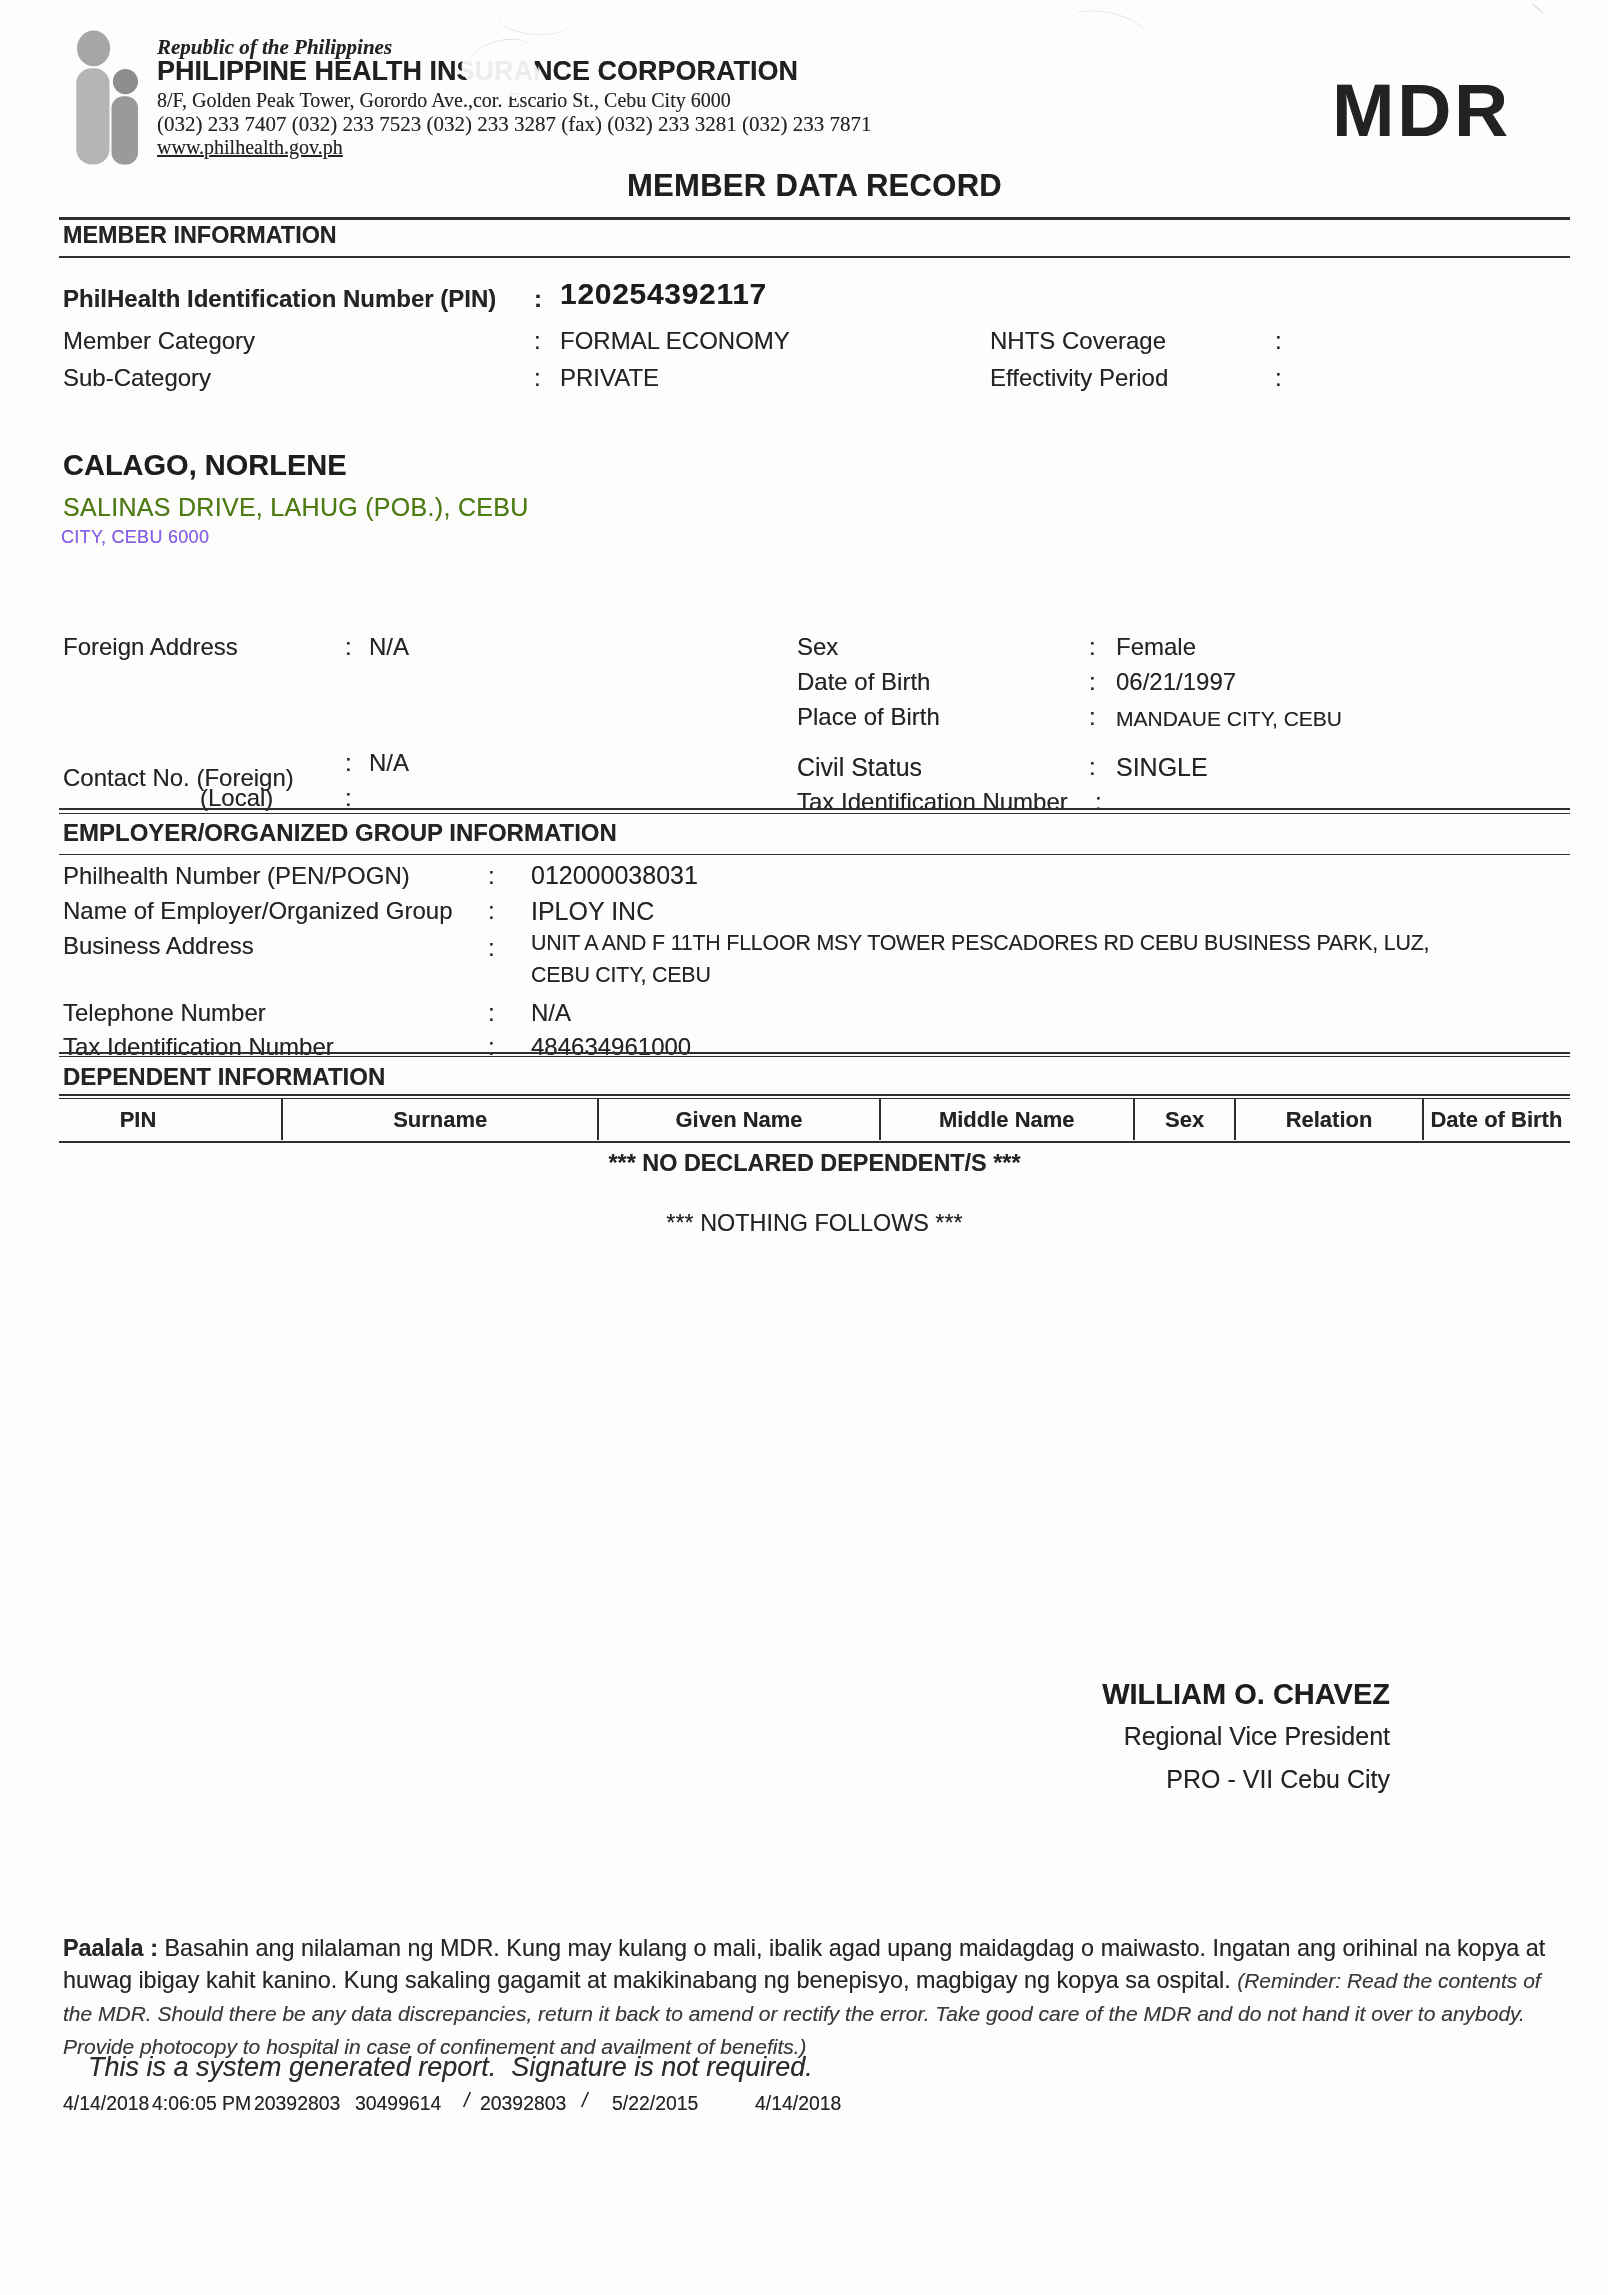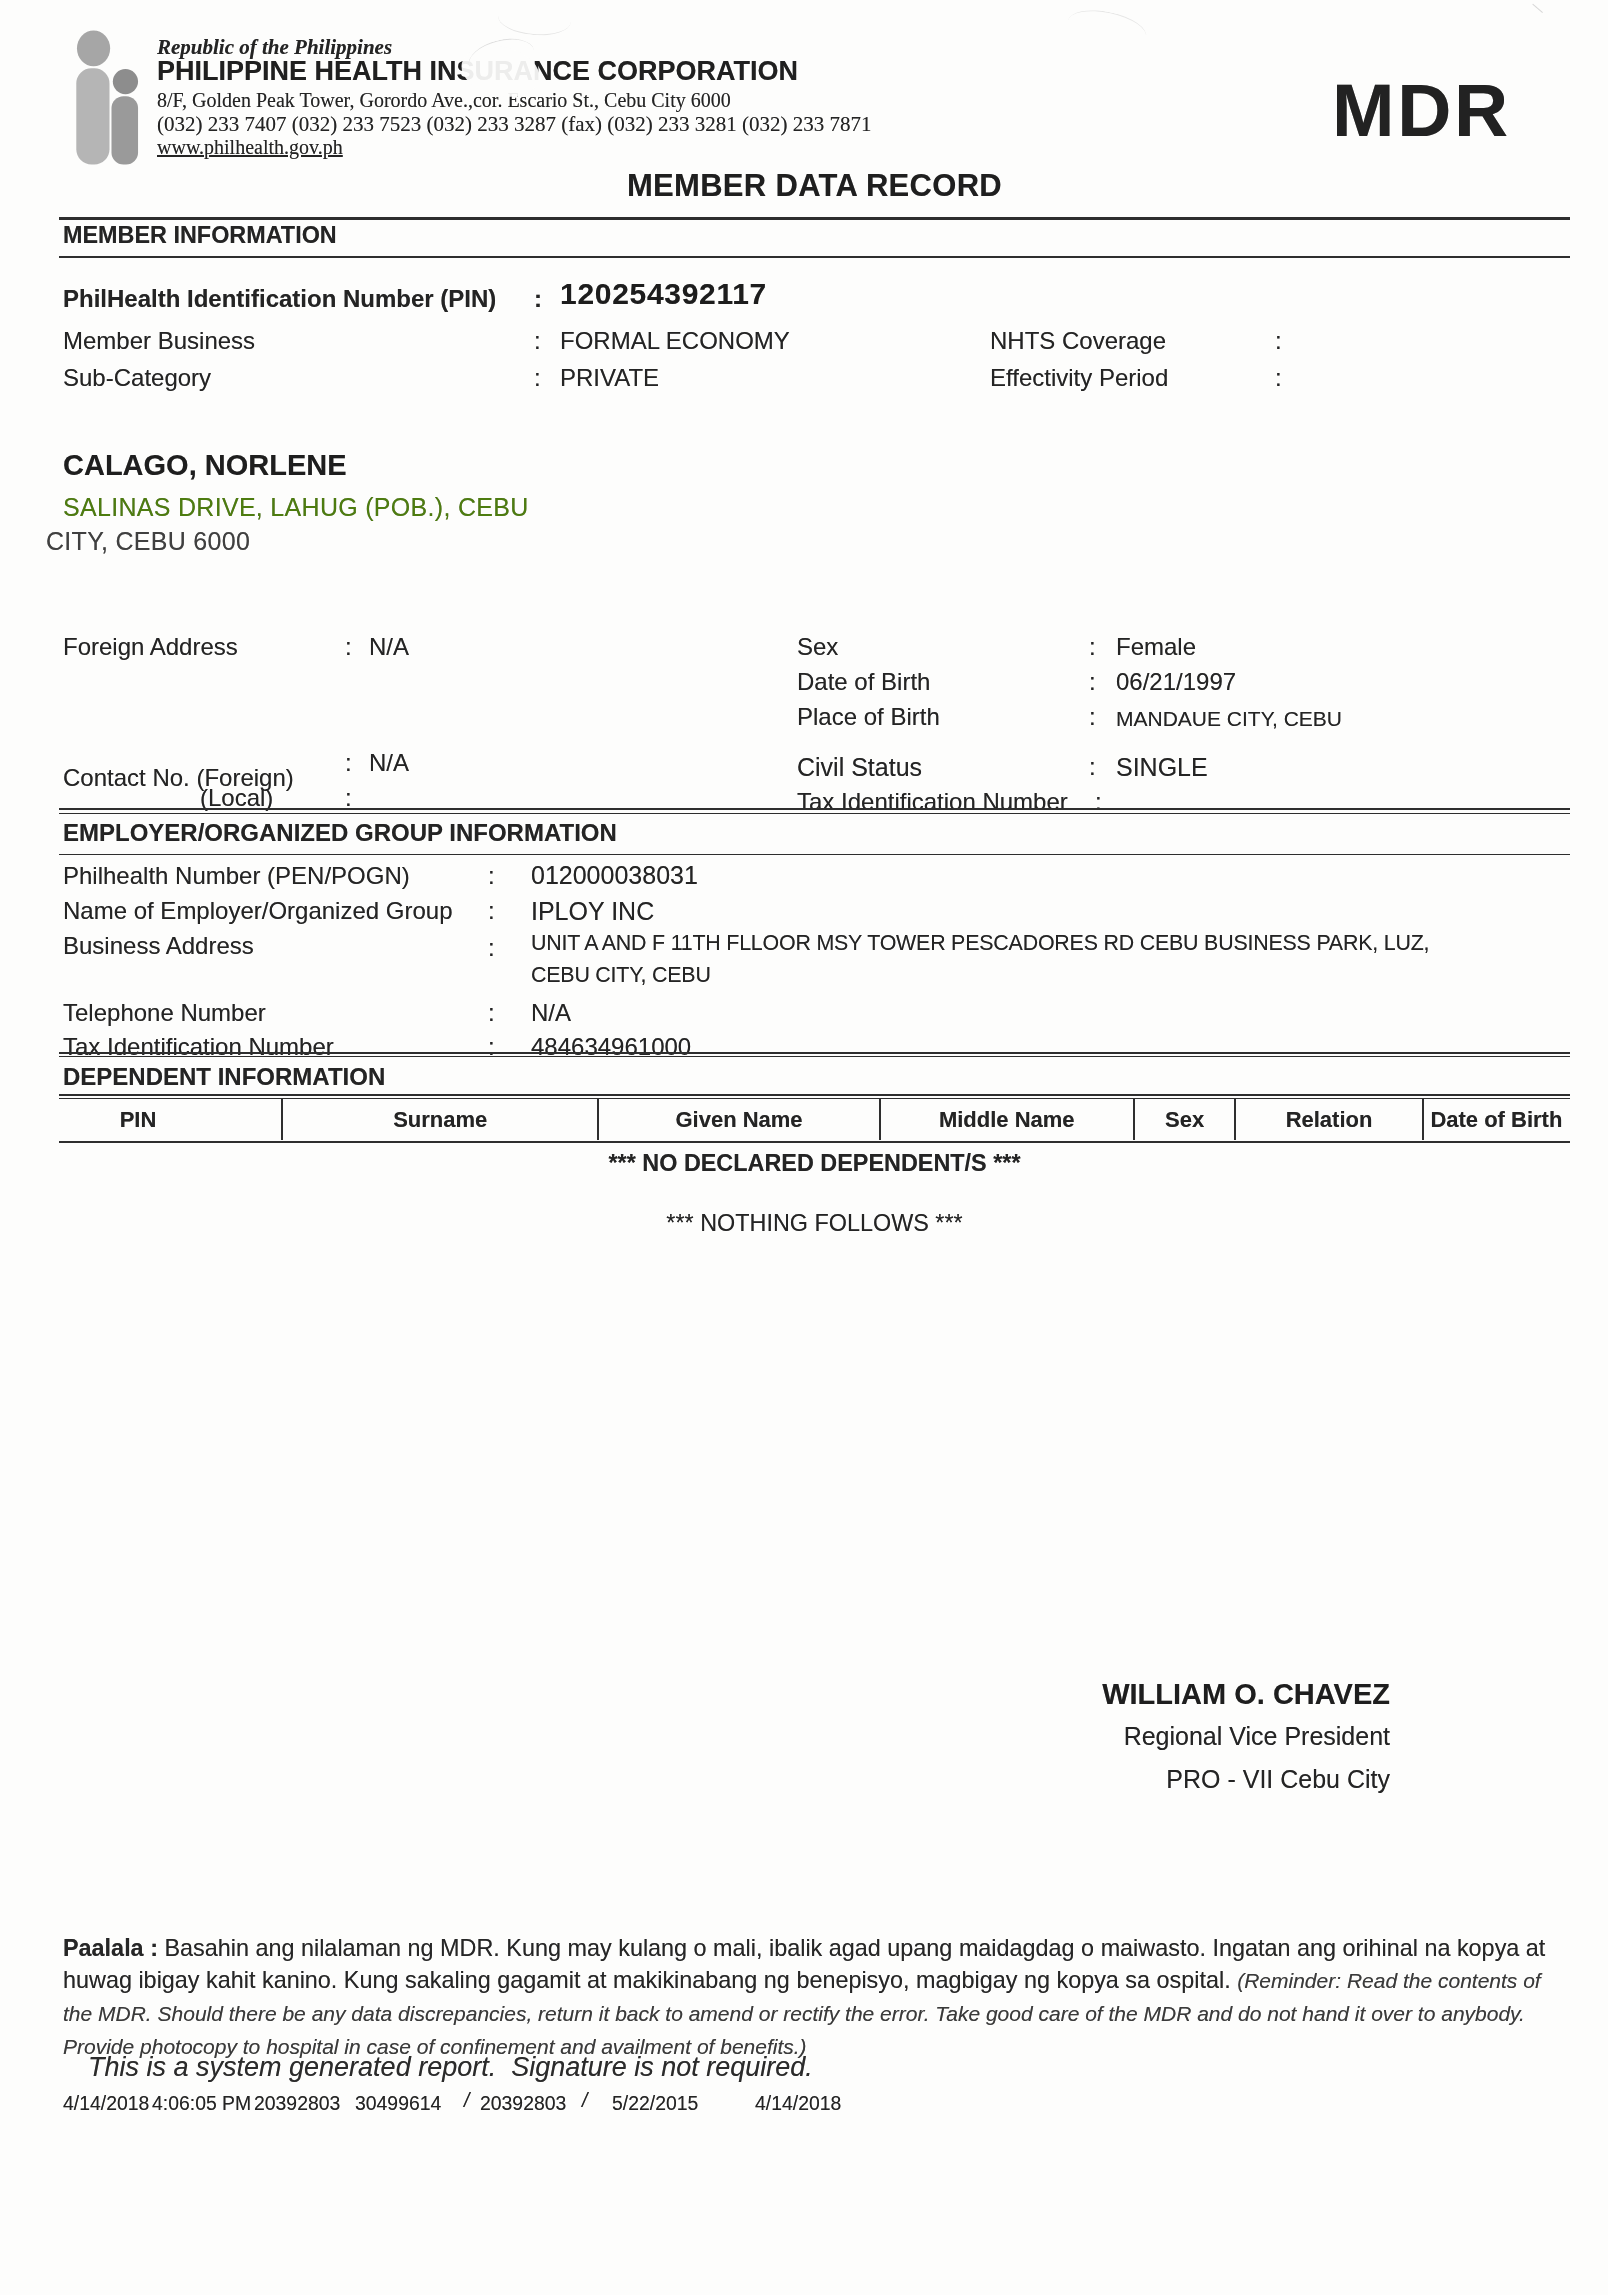--- a/index.html
+++ b/index.html
@@ -61,37 +61,37 @@
   <div class="center-line b" style="left:59px;top:168px;width:1511px;font-size:31px;letter-spacing:0.3px;color:#1f1f1f;">MEMBER DATA RECORD</div>
 
   <div class="rule" style="left:59px;top:217px;width:1511px;height:2.7px;"></div>
   <div class="abs b" style="left:63px;top:222px;font-size:23.4px;">MEMBER INFORMATION</div>
   <div class="rule" style="left:59px;top:256px;width:1511px;height:2px;"></div>
 
   <div class="abs b lbl" style="left:63px;top:285px;">PhilHealth Identification Number (PIN)</div>
   <div class="abs b lbl" style="left:534px;top:285px;">:</div>
   <div class="abs b" style="left:560px;top:277px;font-size:30px;letter-spacing:0.7px;color:#1d1d1d;">120254392117</div>
 
-  <div class="abs lbl" style="left:63px;top:327px;">Member Business</div>
+  <div class="abs lbl" style="left:63px;top:327px;">Member Category</div>
   <div class="abs lbl" style="left:534px;top:327px;">:</div>
   <div class="abs val" style="left:560px;top:327px;">FORMAL ECONOMY</div>
   <div class="abs lbl" style="left:990px;top:327px;">NHTS Coverage</div>
   <div class="abs lbl" style="left:1275px;top:327px;">:</div>
   <div class="abs val" style="left:1302px;top:327px;"></div>
 
   <div class="abs lbl" style="left:63px;top:364px;">Sub-Category</div>
   <div class="abs lbl" style="left:534px;top:364px;">:</div>
   <div class="abs val" style="left:560px;top:364px;">PRIVATE</div>
   <div class="abs lbl" style="left:990px;top:364px;">Effectivity Period</div>
   <div class="abs lbl" style="left:1275px;top:364px;">:</div>
   <div class="abs val" style="left:1302px;top:364px;"></div>
 
   <div class="abs b" style="left:63px;top:449px;font-size:29px;color:#1e1e1e;">CALAGO, NORLENE</div>
   <div class="abs" style="left:63px;top:493px;font-size:25px;letter-spacing:0.3px;color:#4d7c0f;">SALINAS DRIVE, LAHUG (POB.), CEBU</div>
-  <div class="abs" style="left:46px;top:527px;font-size:25px;letter-spacing:0.3px;color:#404040;">CITY, CEBU 6000</div>
+  <div class="abs" style="left:61px;top:527px;font-size:18px;letter-spacing:0.3px;color:#8b5cf6;">CITY, CEBU 6000</div>
 
   <div class="abs lbl" style="left:63px;top:633px;">Foreign Address</div>
   <div class="abs lbl" style="left:345px;top:633px;">:</div>
   <div class="abs val" style="left:369px;top:633px;">N/A</div>
 
   <div class="abs lbl" style="left:797px;top:633px;">Sex</div>
   <div class="abs lbl" style="left:1089px;top:633px;">:</div>
   <div class="abs val" style="left:1116px;top:633px;">Female</div>
 
   <div class="abs lbl" style="left:797px;top:668px;">Date of Birth</div>

